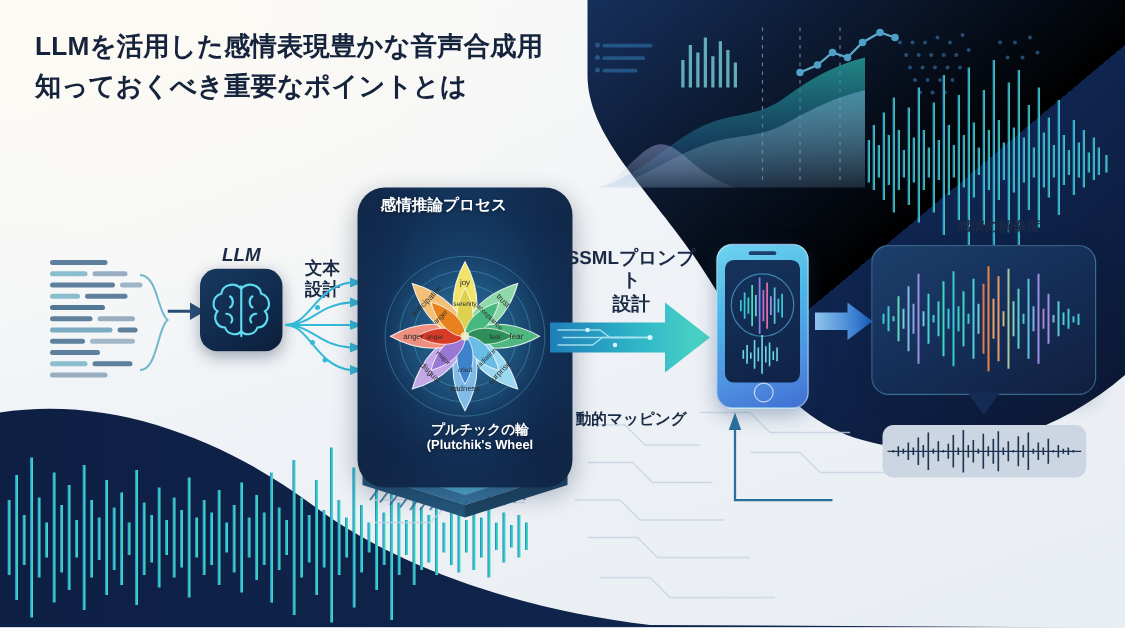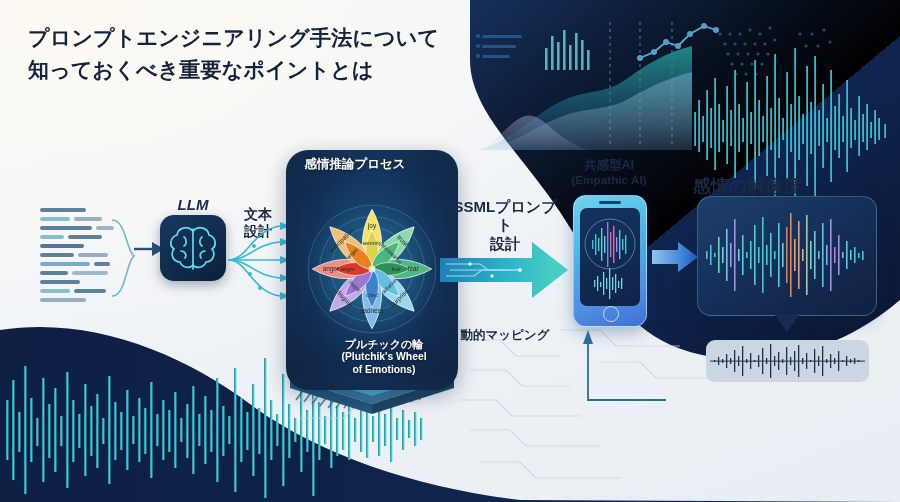--- a/index.html
+++ b/index.html
@@ -355,21 +355,21 @@
           <path d="M414,392 L420,400"></path>
       </g>
       <polygon points="290,378 372,352 454,378 372,404" fill="#2f6f99" opacity=".95"></polygon>
       <polygon points="290,378 290,388 372,414 372,404" fill="#24567a"></polygon>
       <polygon points="454,378 454,388 372,414 372,404" fill="#1d4663"></polygon>
       <polygon points="308,376 372,356 436,376 372,396" fill="#57b9da" opacity=".85"></polygon>
     </g>
   </svg>
 
   <div class="title">
-    <div>プロンプトエンジニアリング手法について</div>
+    <div>LLMを活用した感情表現豊かな音声合成用</div>
     <div>知っておくべき重要なポイントとは</div>
   </div>
 
   <svg style="position:absolute;left:36px;top:206px;" width="112" height="104" viewBox="0 0 112 104">
     <g fill="#4e7493" opacity=".9">
       <rect x="4" y="2" width="46" height="4" rx="2"></rect>
       <rect x="4" y="11" width="30" height="4" rx="2" fill="#7fb8c9"></rect>
         <rect x="38" y="11" width="28" height="4" rx="2" fill="#8fa7bb"></rect>
       <rect x="4" y="20" width="52" height="4" rx="2"></rect>
         <rect x="60" y="20" width="18" height="4" rx="2" fill="#93aec2"></rect>
@@ -528,21 +528,20 @@
       <text x="74" y="126" transform="rotate(45 74 126)">major</text>
       <text x="66" y="103">anger</text>
       <text x="74" y="80" transform="rotate(-45 74 80)">anger</text>
     </g>
     <circle cx="100" cy="100" r="5" fill="#f6f1d4" opacity=".85"></circle>
   </svg>
 
   <div class="lab light" style="left:300px;top:338px;width:168px;font-size:11px;">
     <span>プルチックの輪</span>
     <span class="en">(Plutchik's Wheel</span>
-    <span class="en">of Emotions)</span>
   </div>
 
   <svg style="position:absolute;left:440px;top:232px;" width="130" height="76" viewBox="0 0 130 76">
     <defs>
       <linearGradient id="gBigArrow" x1="0" y1="0" x2="1" y2="0">
         <stop offset="0" stop-color="#1e7fb8"></stop>
           <stop offset="0.55" stop-color="#2fb6c8"></stop>
         <stop offset="1" stop-color="#4fd6c4"></stop>
       </linearGradient>
     </defs>
@@ -558,24 +557,20 @@
         <circle cx="80" cy="38" r="2"></circle>
       </g>
   </svg>
 
   <div class="lab" style="left:452px;top:198px;width:106px;font-size:15px;">
     <span>SSMLプロンプト</span><br>
     <span>設計</span>
   </div>
   <div class="lab" style="left:452px;top:304px;width:106px;font-size:12.5px;margin-top:24px;">動的マッピング</div>
 
-  <div class="lab" style="left:548px;top:158px;width:122px;font-size:12.5px;">
-    <span>共感型AI</span>
-    <span class="en">(Empathic AI)</span>
-  </div>
   <div class="phone">
     <div class="phone-speaker"></div>
     <div class="phone-screen">
       <svg width="60" height="98" viewBox="0 0 60 98">
         <circle cx="30" cy="36" r="25" fill="none" stroke="#4fa8d8" stroke-width="1" opacity=".7"></circle>
         <g>
           <rect x="12" y="32" width="1.4" height="9" fill="#35c7d8"></rect>
           <rect x="15" y="26" width="1.4" height="21" fill="#35c7d8"></rect>
           <rect x="18" y="30" width="1.4" height="13" fill="#3fd0c8"></rect>
           <rect x="21" y="20" width="1.4" height="33" fill="#4fd8c0"></rect>
@@ -608,21 +603,21 @@
   <svg style="position:absolute;left:652px;top:240px;" width="46" height="34" viewBox="0 0 46 34">
     <defs>
         <linearGradient id="gBlueArrow" x1="0" y1="0" x2="1" y2="0">
       <stop offset="0" stop-color="#8fc4ec"></stop>
           <stop offset="1" stop-color="#1a63c8"></stop>
         </linearGradient>
       </defs>
     <path d="M0,10 L26,10 L26,2 L46,17 L26,32 L26,24 L0,24 Z" fill="url(#gBlueArrow)"></path>
   </svg>
 
-  <div class="lab" style="left:676px;top:176px;width:142px;font-size:18px;">感情の解像度</div>
+  <div class="lab" style="left:728px;top:176px;width:142px;font-size:11px;">感情の解像度</div>
   <div class="panel-right">
     <svg width="176" height="116" viewBox="0 0 176 116">
       <g>
         <rect x="8" y="54" width="1.6" height="8" fill="#3fc8d8"></rect>
           <rect x="12" y="48" width="1.6" height="20" fill="#3fc8d8"></rect>
         <rect x="16" y="56" width="1.6" height="4" fill="#4fd0c8"></rect>
           <rect x="20" y="40" width="1.6" height="36" fill="#5fd8c0"></rect>
         <rect x="24" y="50" width="1.6" height="16" fill="#6fd0e0"></rect>
           <rect x="28" y="32" width="1.6" height="52" fill="#7fbce8"></rect>
         <rect x="32" y="46" width="1.6" height="24" fill="#8f9fe8"></rect>

